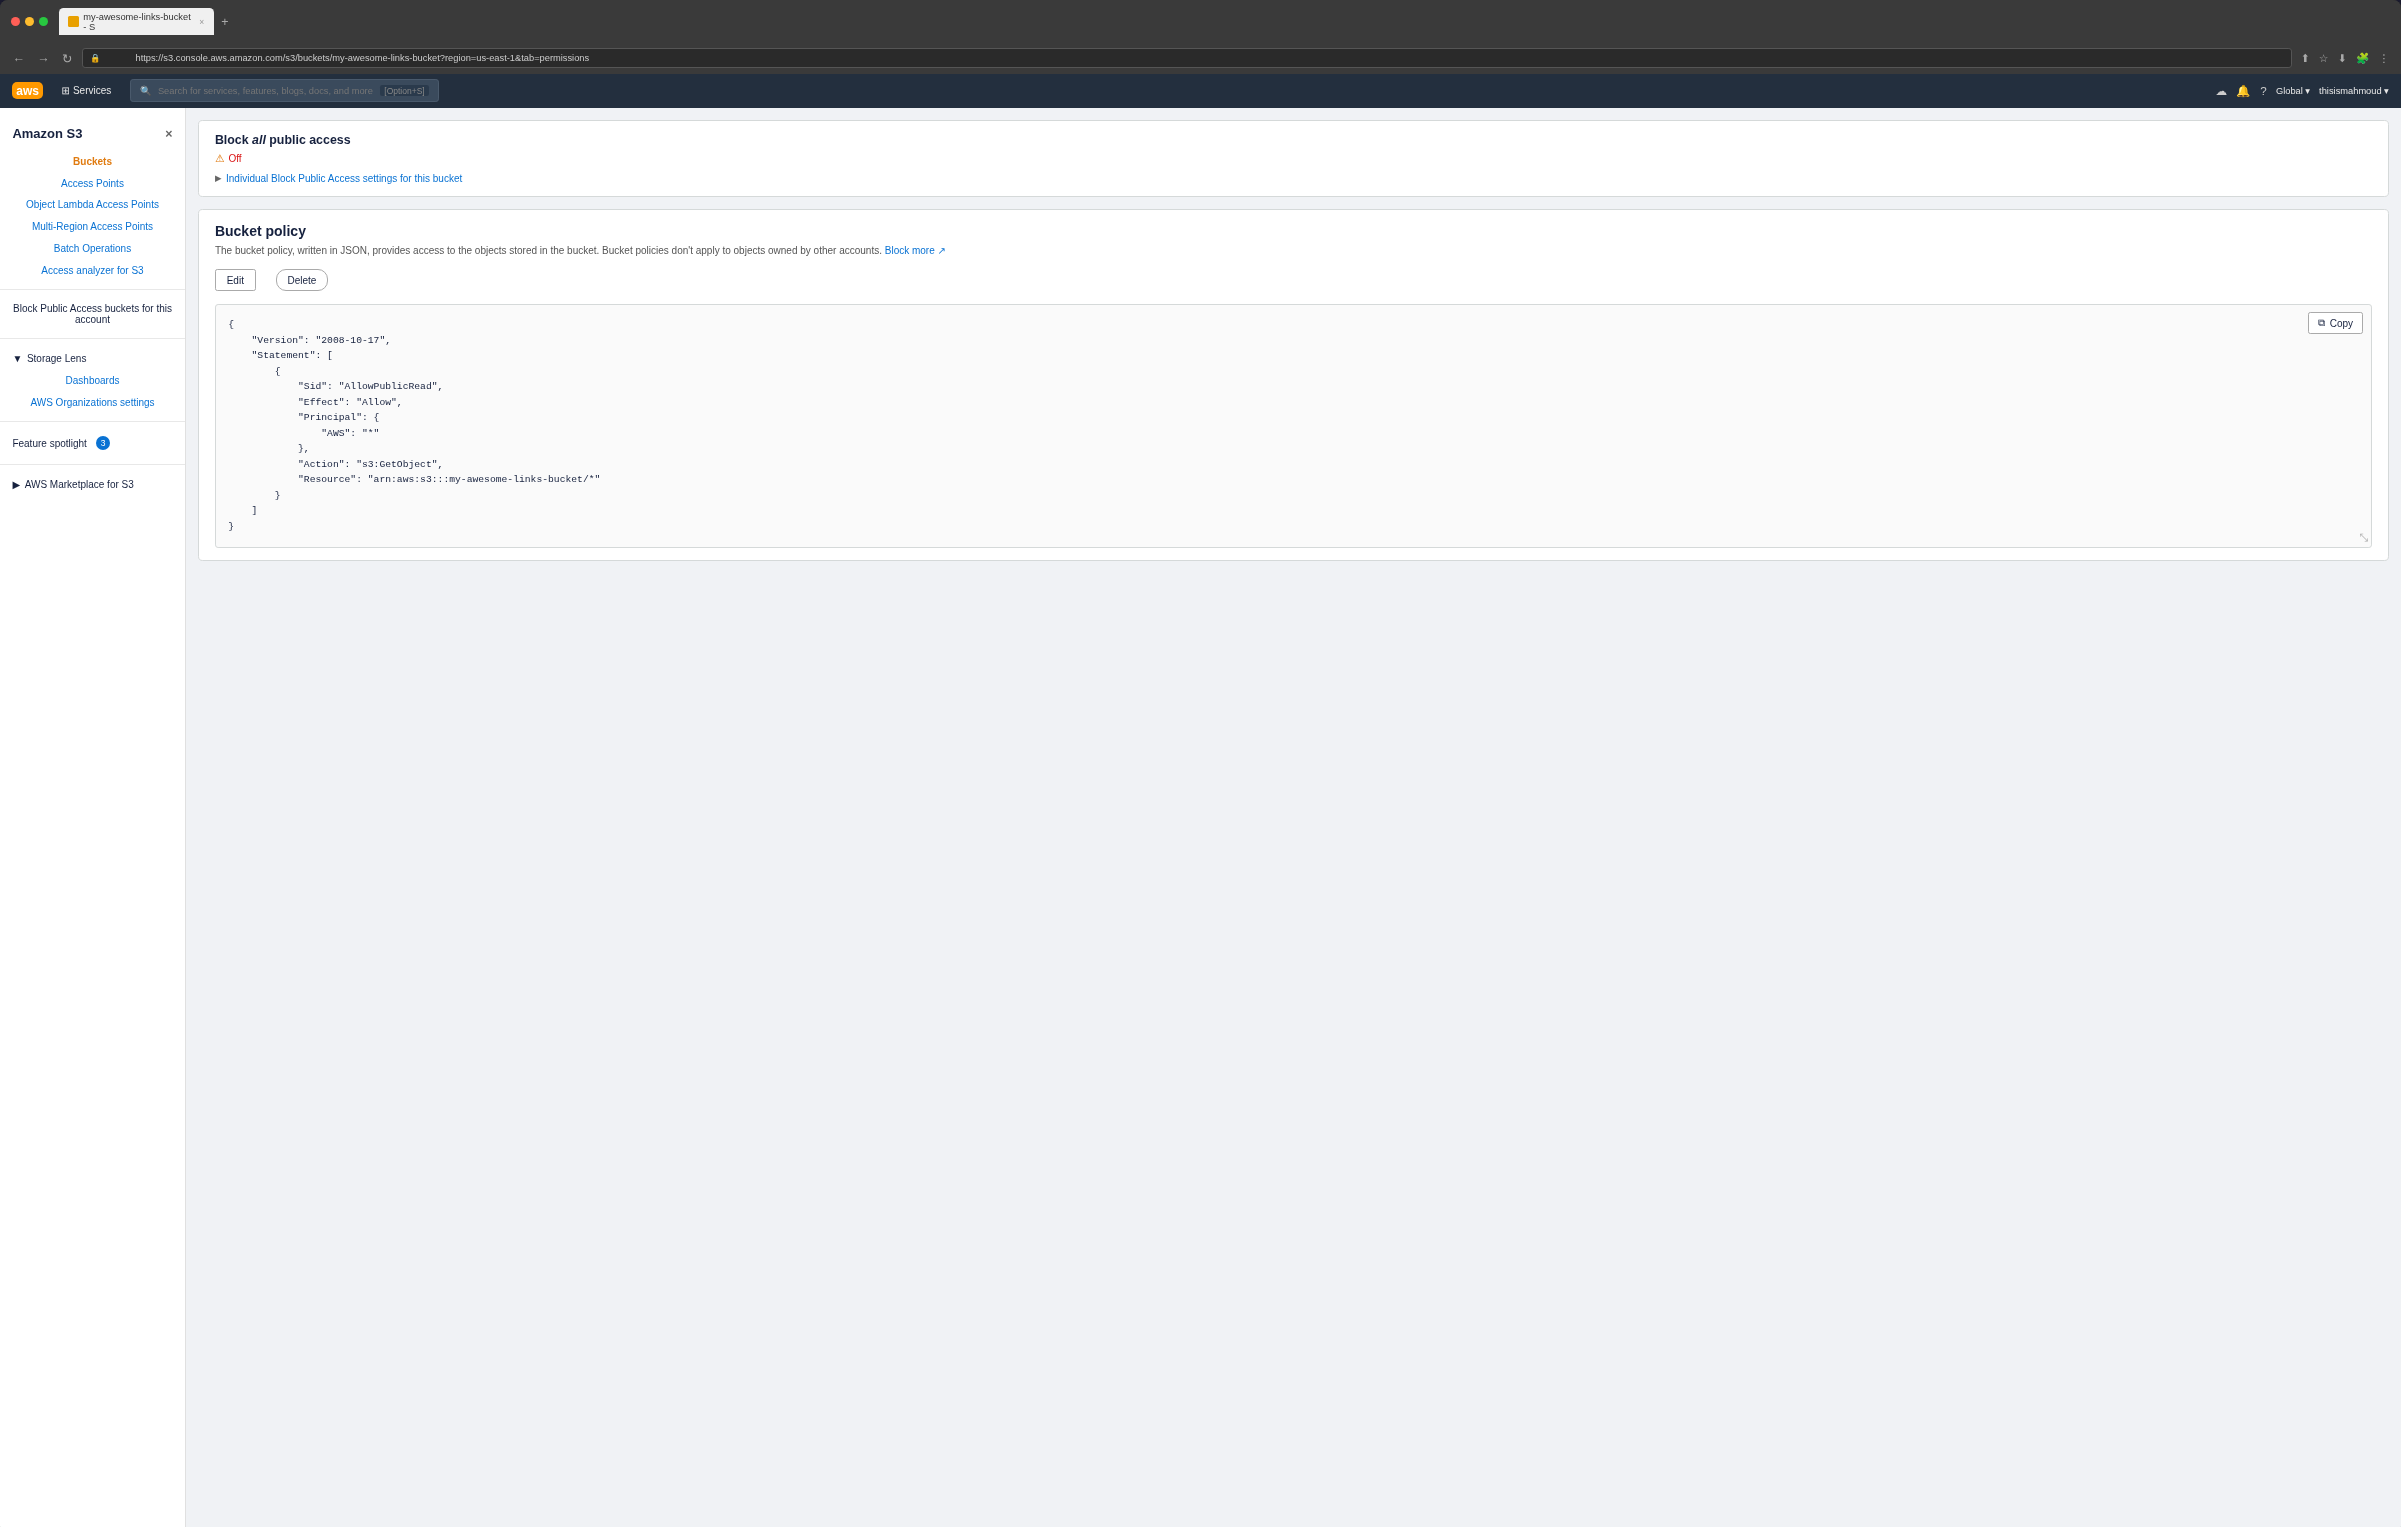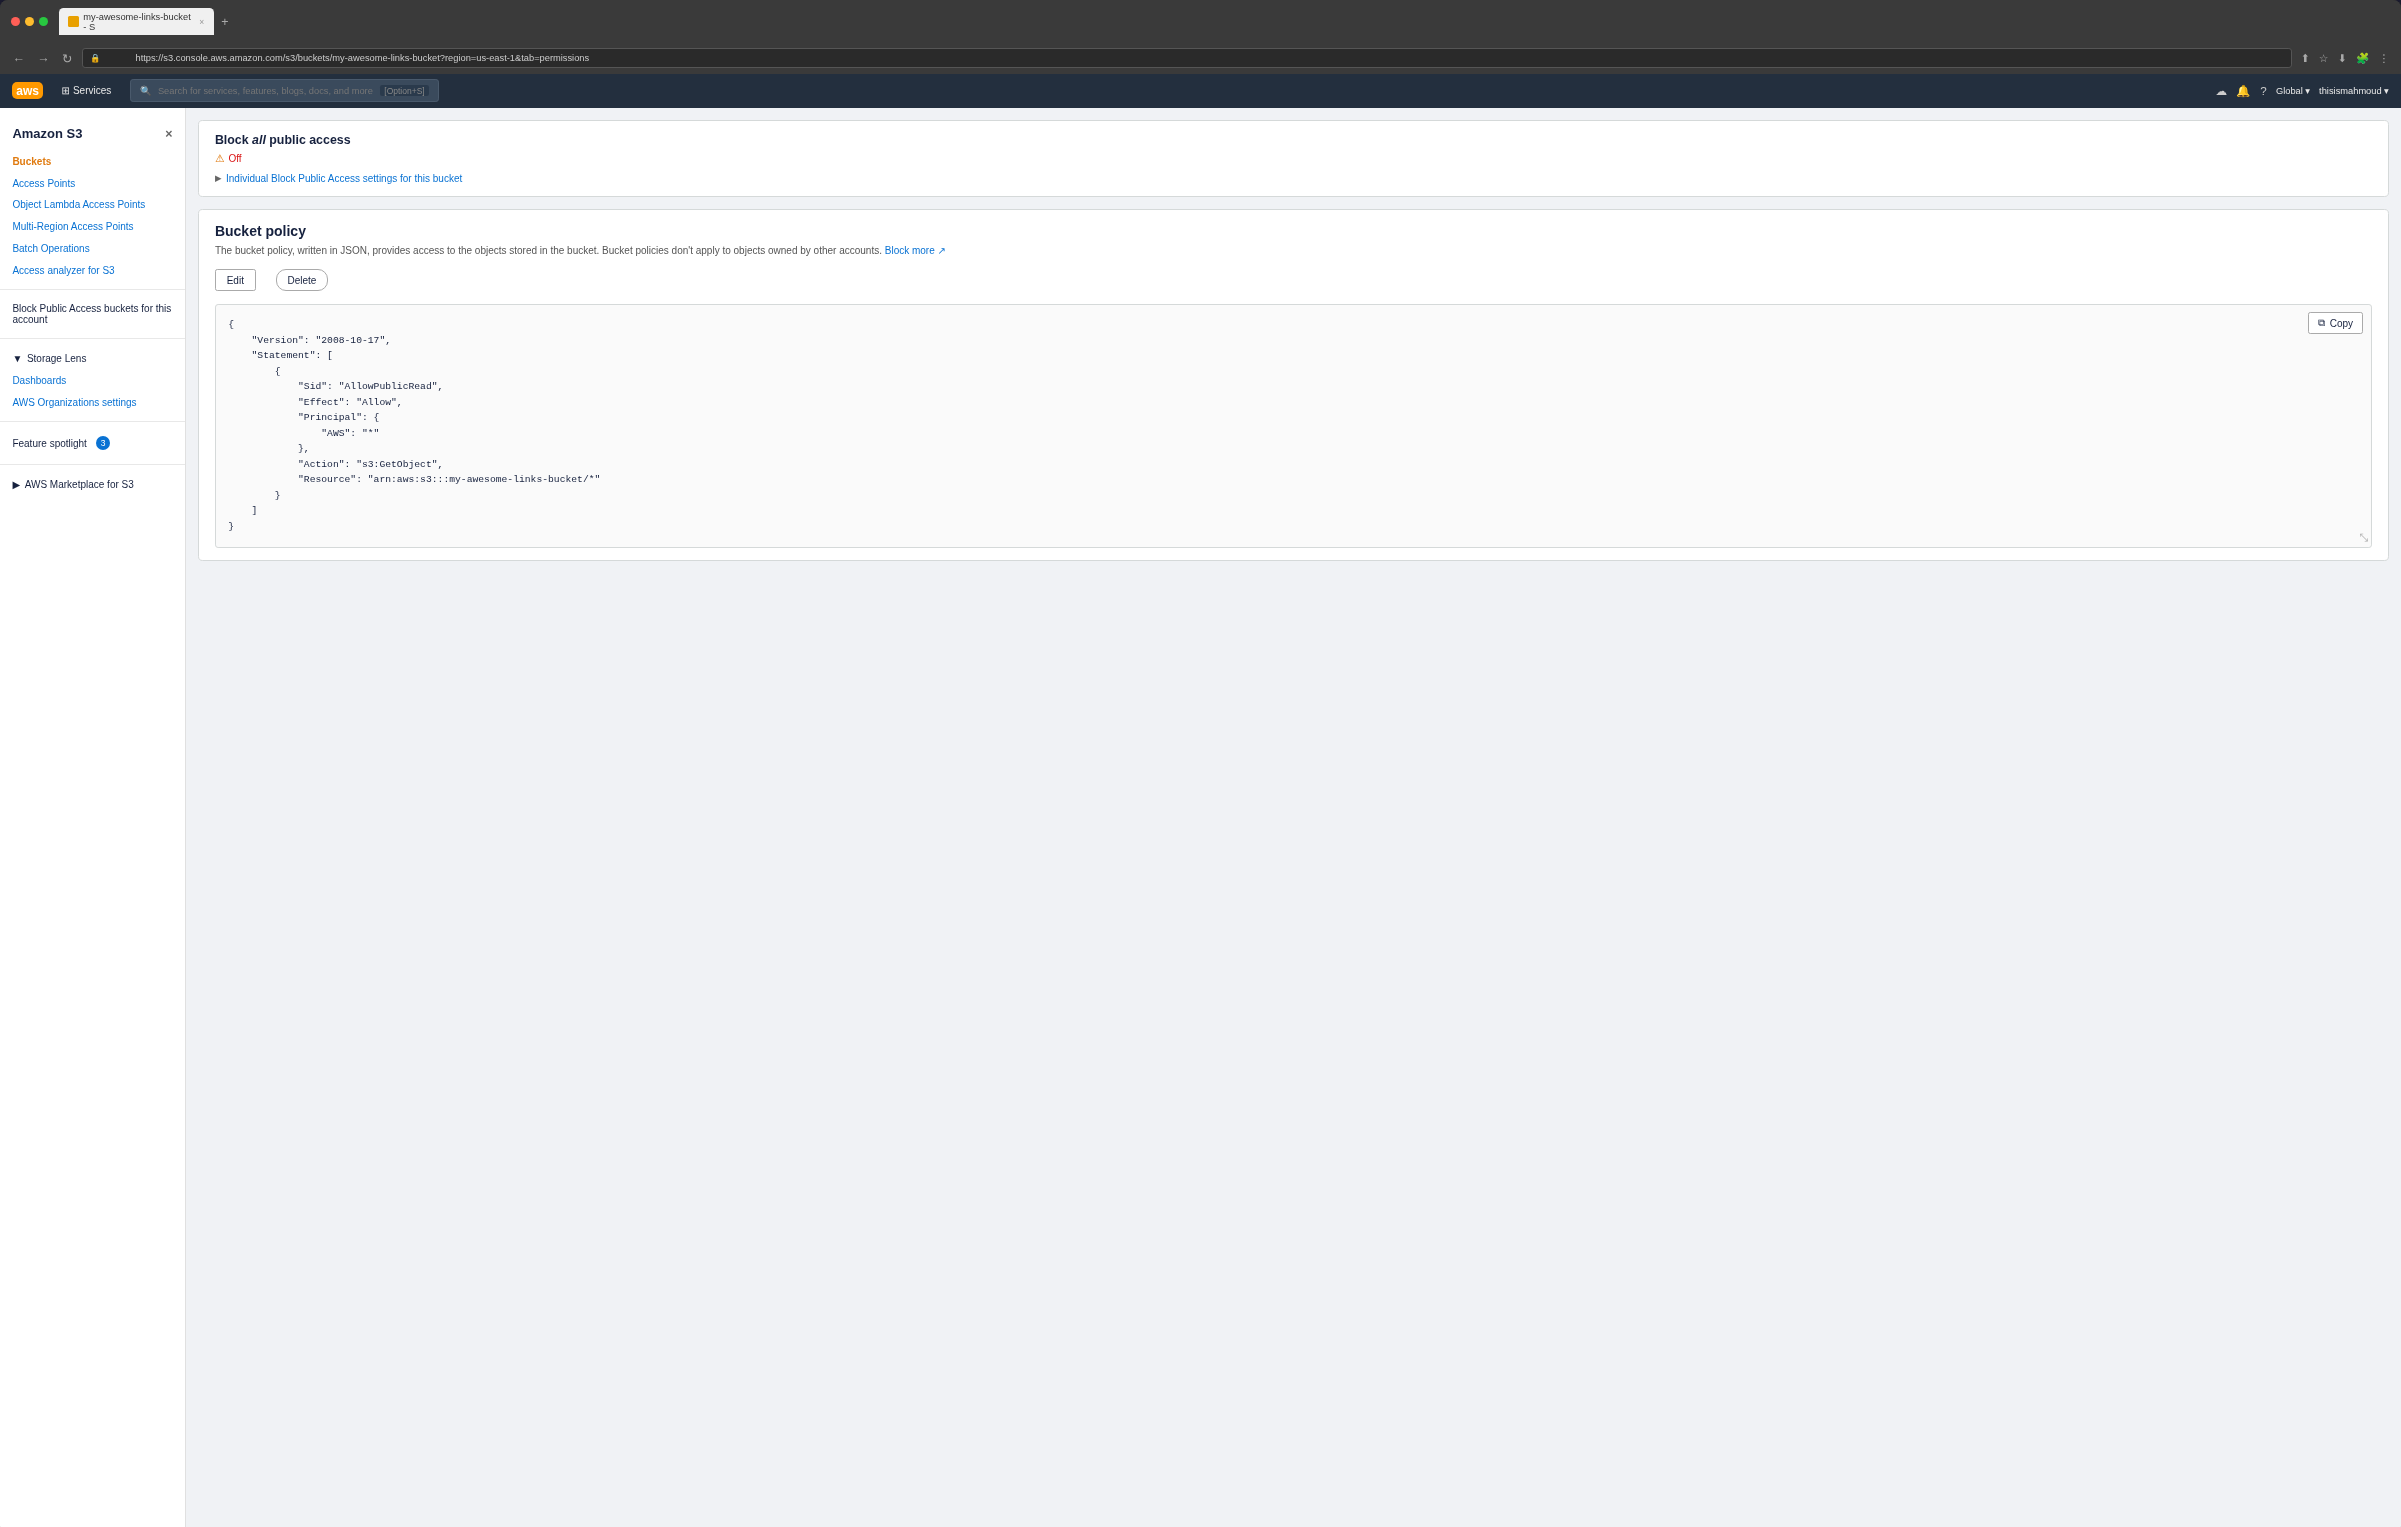--- a/index.html
+++ b/index.html
@@ -43,21 +43,21 @@
     .aws-user-btn { color: #e8e8e8; font-size: 9.3px; cursor: pointer; display: flex; align-items: center; gap: 2.3px; }
 
     
     .main-layout { display: flex; background: #f0f2f5; min-height: calc(100vh - 102px); }
 
     
     .sidebar { width: 186px; background: white; border-right: 0.8px solid #e0e0e0; padding: 12.4px 0; flex-shrink: 0; }
     .sidebar-title { font-size: 13px; font-weight: 600; color: #16213e; padding: 6.2px 12.4px 9.3px; display: flex; justify-content: space-between; align-items: center; }
     .sidebar-close { color: #666; cursor: pointer; font-size: 12.4px; }
     .sidebar-nav { list-style: none; }
-    .sidebar-item { padding: 5.4px 12.4px; cursor: pointer; color: #0972d3; font-size: 10px; }
+    .sidebar-item { padding: 5.4px 12.4px; cursor: pointer; color: #0972d3; font-size: 10px; text-align: center; }
     .sidebar-item.active { color: #e07b10; font-weight: 600; }
     .sidebar-item.text { color: #16213e; }
     .sidebar-divider { border: none; border-top: 0.8px solid #e8e8e8; margin: 7.7px 0; }
     .sidebar-section-header { padding: 6.2px 12.4px; color: #16213e; font-size: 10px; cursor: pointer; display: flex; align-items: center; gap: 4.6px; font-weight: 500; }
     .sidebar-badge { background: #0972d3; color: white; border-radius: 50%; width: 14px; height: 14px; font-size: 8.5px; display: inline-flex; align-items: center; justify-content: center; margin-left: 4.6px; }
 
     
     .content { flex: 1; padding: 0; background: #f0f2f5; overflow: auto; }
     .content-inner { padding: 12.4px; }
 

